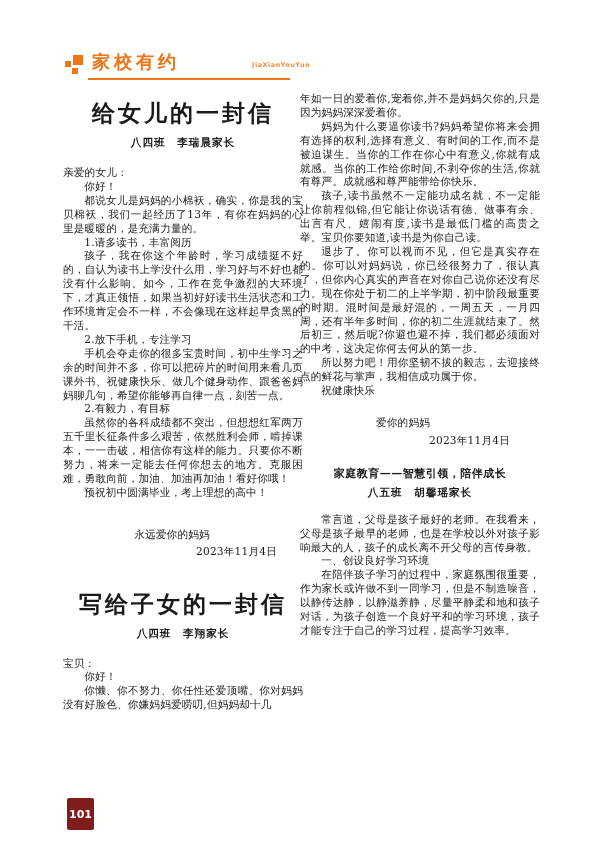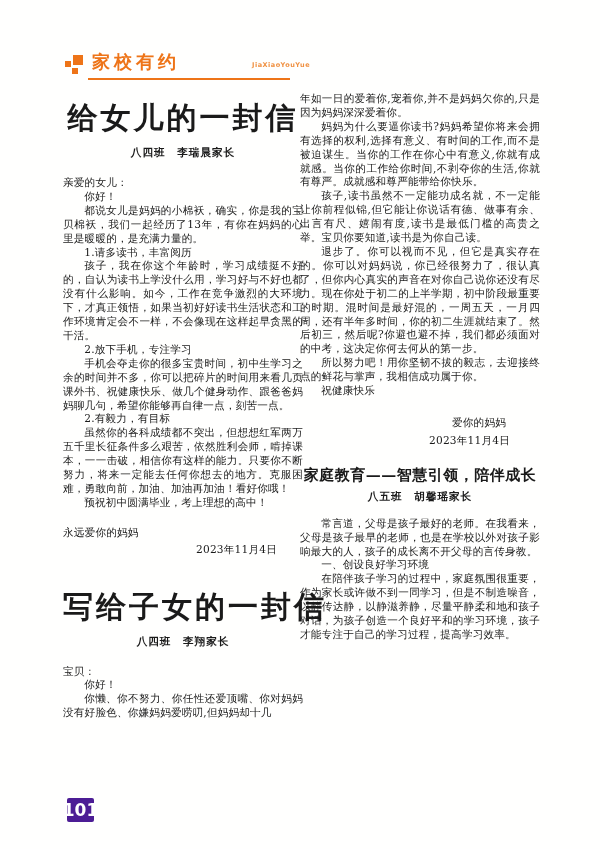--- a/index.html
+++ b/index.html
@@ -30,44 +30,44 @@
   }
   .header-rule{position:absolute;left:24px;top:28px;width:202px;height:2px;background:#ee7418;}
   
   .col{position:absolute;width:240px;}
   .col-left{left:63px;top:92px;}
   .col-right{left:300px;top:92px;}
   p{margin:0;font-size:10.6px;line-height:13.9px;text-align:justify;letter-spacing:0.2px;}
   .indent p{text-indent:2em;}
   p.no-indent{text-indent:0;}
   .letter-title{
-    font-size:30px;font-weight:bold;text-align:center;
+    font-size:23px;font-weight:bold;text-align:center;
     letter-spacing:3px;margin:6px 0 7px 0;white-space:nowrap;
   }
   .article-title{
-    font-size:15px;font-weight:bold;text-align:center;
+    font-size:11px;font-weight:bold;text-align:center;
     letter-spacing:0.5px;margin:18px 0 5px 0;white-space:nowrap;
   }
   .byline{
     font-size:10.6px;font-weight:bold;text-align:center;
     letter-spacing:1px;margin-bottom:13px;
   }
   .salutation{text-indent:0;margin-top:16px;}
-  .sig{text-align:left;padding-right:22px;margin-top:16px;text-indent:0;}
+  .sig{text-align:center;padding-right:22px;margin-top:28px;text-indent:0;}
   .date{text-align:right;padding-right:26px;margin-top:3px;text-indent:0;}
-  .sig-right{text-align:right;padding-right:34px;margin-top:18px;text-indent:0;}
+  .sig-right{text-align:center;padding-right:34px;margin-top:18px;text-indent:0;}
   .date-right{text-align:right;padding-right:30px;margin-top:4px;text-indent:0;}
   .letter2-block{margin-top:30px;}
   
   .page-num{
     position:absolute;left:67px;top:798px;
-    width:27px;height:24px;border-radius:2px;
-    background:#4c1d95;color:#ffffff;
+    width:27px;height:32px;border-radius:2px;
+    background:#7f1d1d;color:#ffffff;
     font-family:"DejaVu Sans","Liberation Sans",sans-serif;
-    font-size:17px;font-weight:bold;
+    font-size:11px;font-weight:bold;
     display:flex;align-items:center;justify-content:center;
   }
 </style>
 </head>
 <body>
 
 <div class="page">
 
   <div class="header">
     <div class="logo">

